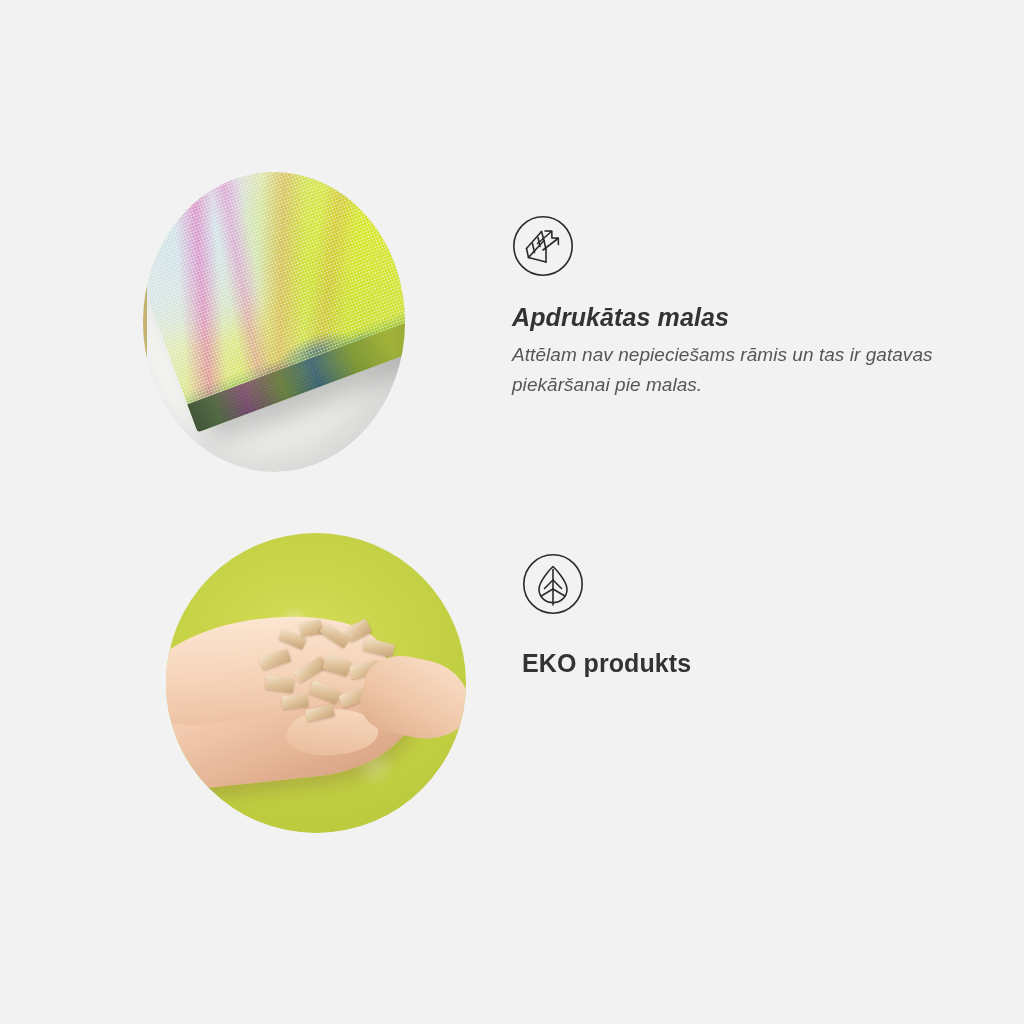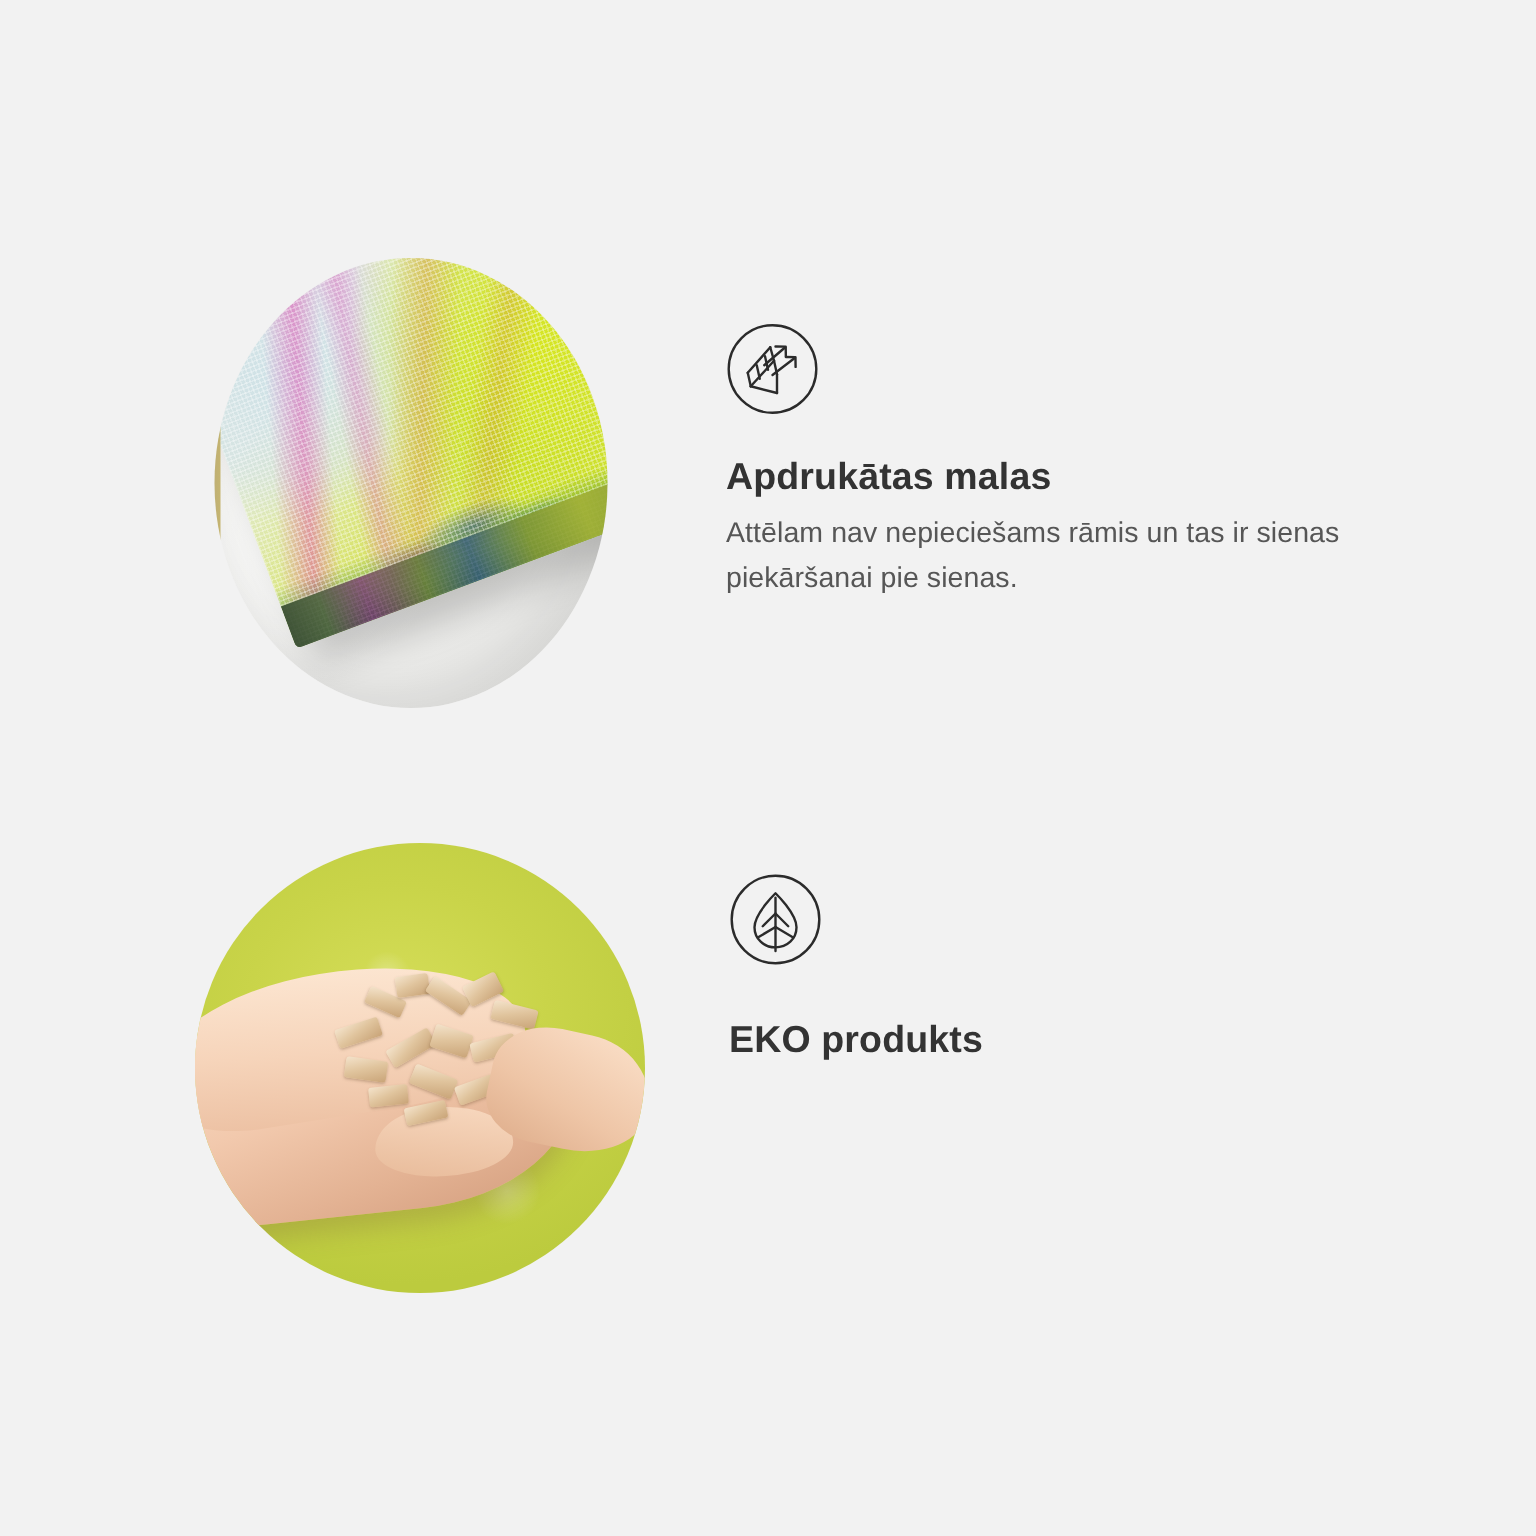--- a/index.html
+++ b/index.html
@@ -7,21 +7,21 @@
     width:1024px; height:1024px;
     background:#f2f2f2;
     font-family:"Liberation Sans", sans-serif;
     overflow:hidden;
   }
   .page { position:relative; width:1024px; height:1024px; background:#f2f2f2; }
 
   
   .feature { position:absolute; display:flex; align-items:flex-start; }
   #feature-0 { left:0; top:160px; }
-  #feature-1 { left:0; top:562px; }
+  #feature-1 { left:0; top:533px;padding-left:36px; }
 
   
   .media { position:relative; flex:0 0 auto; }
   .photo-circle {
     border-radius:50%;
     overflow:hidden;
     position:relative;
   }
   #media-0 { width:300px; height:320px; margin-left:132px; }
   #media-1 { width:300px; height:300px; margin-left:130px; }
@@ -160,21 +160,21 @@
   .c10{ left:96px; top:44px; width:30px; height:13px; transform:rotate(-14deg); }
   .c11{ left:122px;top:50px; width:28px; height:15px; transform:rotate(28deg); }
   .c12{ left:28px; top:76px; width:26px; height:13px; transform:rotate(-6deg); }
   .c13{ left:56px; top:66px; width:30px; height:14px; transform:rotate(22deg); }
   .c14{ left:86px; top:72px; width:27px; height:13px; transform:rotate(-20deg); }
   .c15{ left:112px;top:76px; width:24px; height:14px; transform:rotate(10deg); }
   .c16{ left:52px; top:88px; width:28px; height:12px; transform:rotate(-12deg); }
 
   
   .content { flex:0 0 auto; }
-  #content-0 { margin-left:52px; padding-top:55px; width:470px; }
+  #content-0 { margin-left:80px; padding-top:55px; width:470px;font-style:italic; }
   #content-1 { margin-left:56px; padding-top:20px; width:480px; }
 
   .feature-icon { display:block; margin-bottom:22px; }
   #content-1 .feature-icon { margin-bottom:30px; }
 
   .feature-title {
     font-size:25px;
     font-weight:600;
     color:#333333;
     letter-spacing:.1px;
@@ -226,21 +226,21 @@
           <path d="M32 25.5 L34 34.5"></path>
           <path d="M34 34.5 L34 47"></path>
 
           <path d="M25.5 28.5 L39.5 16.5"></path>
           <path d="M33 16 L39.8 16.1 L39.9 22.8"></path>
           <path d="M31 35 L46 23.5"></path>
           <path d="M40 23 L46.3 23.1 L46.4 29.6"></path>
         </svg>
       </span>
       <h2 class="feature-title">Apdrukātas malas</h2>
-      <p class="feature-desc">Attēlam nav nepieciešams rāmis un tas ir sienas piekāršanai pie sienas.</p>
+      <p class="feature-desc">Attēlam nav nepieciešams rāmis un tas ir gatavas piekāršanai pie malas.</p>
     </div>
   </section>
 
   <section class="feature" id="feature-1">
 
     <div class="media" id="media-1">
       <div class="photo-circle" id="photo-1">
         <div id="hand-lower"></div>
         <div id="hand-upper"></div>
         <div id="thumb"></div>

